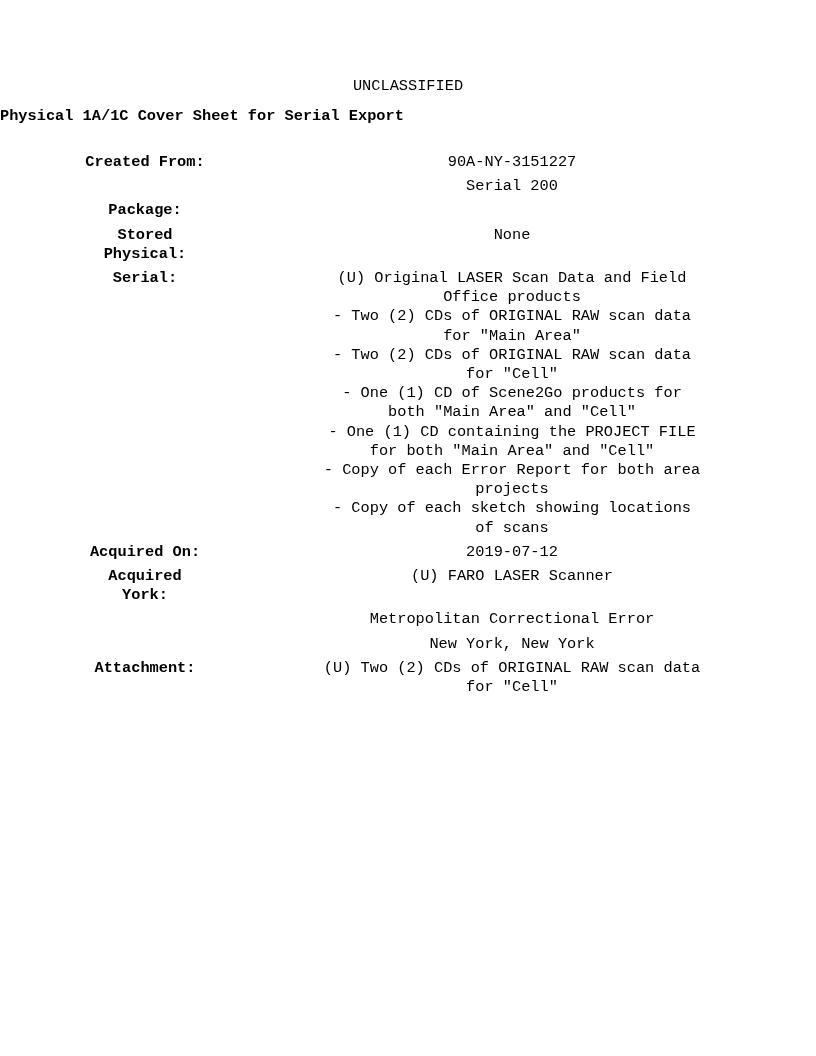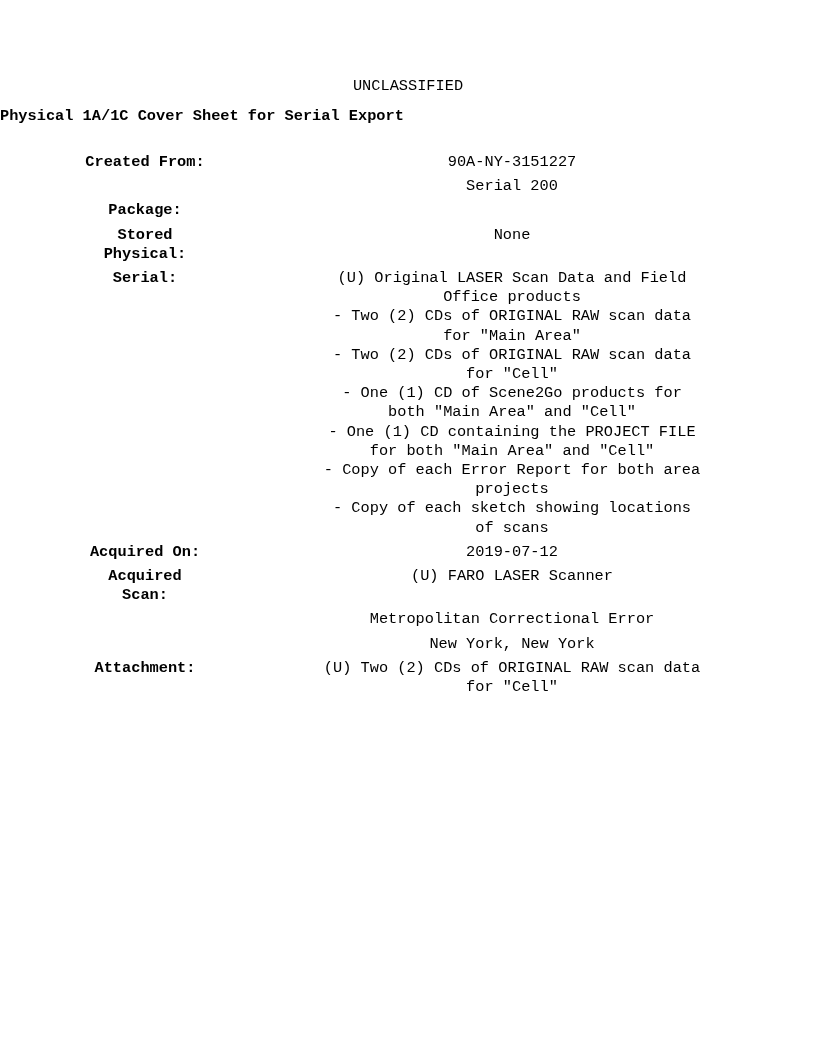--- a/index.html
+++ b/index.html
@@ -106,21 +106,21 @@
     </div>
 
 
     <div class="row">
       <div class="label">Acquired On:</div>
       <div class="value">2019-07-12</div>
     </div>
 
     <div class="row">
       <div class="label">Acquired
-Scan:</div>
+York:</div>
       <div class="value">(U) FARO LASER Scanner</div>
     </div>
 
     <div class="row">
       <div class="label"></div>
       <div class="value">Metropolitan Correctional Error</div>
     </div>
 
     <div class="row">
       <div class="label"></div>

